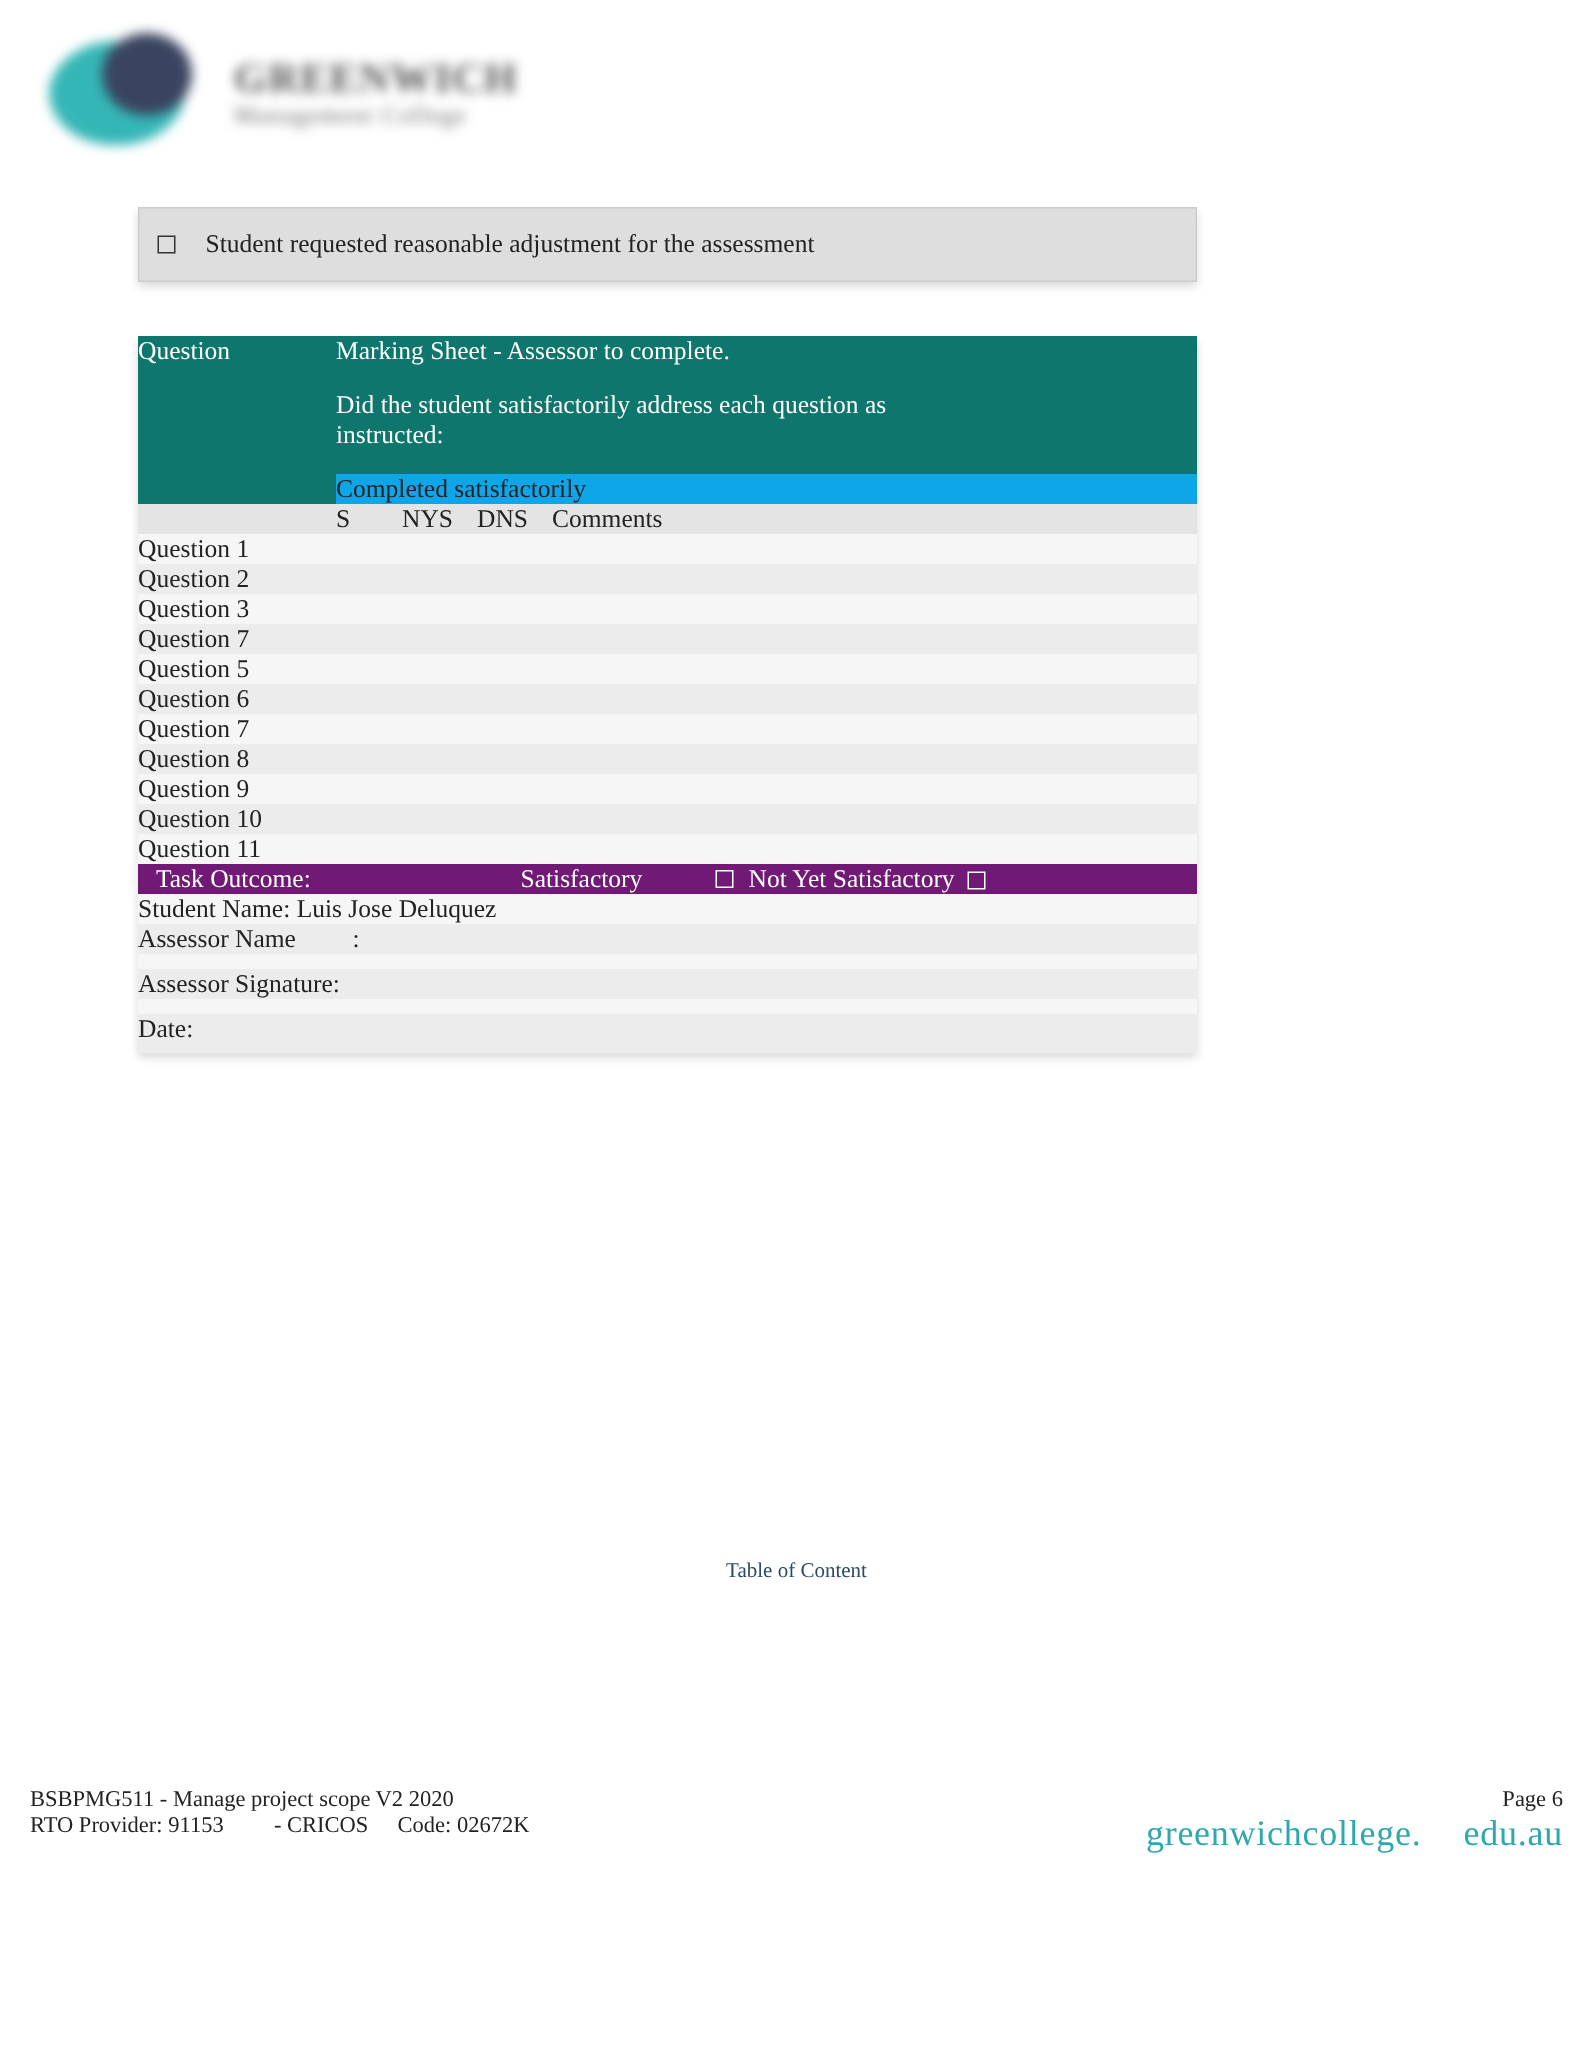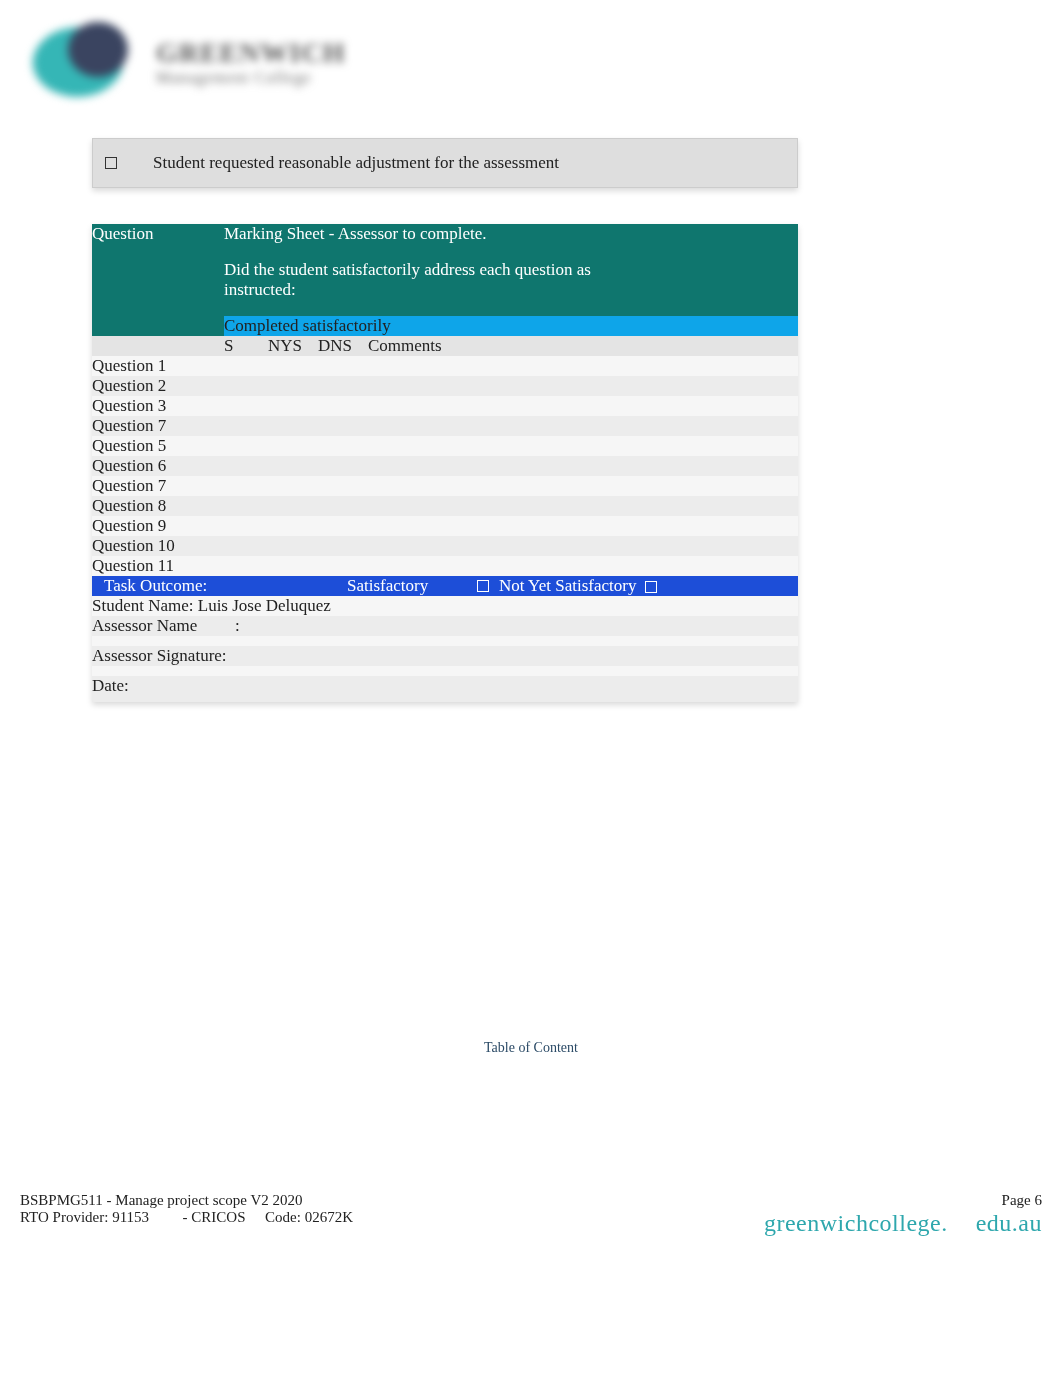--- a/index.html
+++ b/index.html
@@ -68,21 +68,21 @@
     }
     .adj-box {
       background: #dedede;
       padding: 14px 12px 14px 12px;
       border: 1px solid #ccc;
       box-shadow: 0 3px 6px rgba(0,0,0,.15);
     }
     .adj-inner {
       display: flex;
       align-items: center;
-      gap: 36px;
+      gap: 20px;
     }
     .checkbox {
       width: 12px; height: 12px;
       border: 1px solid #333;
       display: inline-block;
       flex: 0 0 auto;
       box-sizing: border-box;
     }
     .table-wrap {
       margin-top: 36px;
@@ -111,21 +111,21 @@
     }
     .body-row:nth-child(odd) td { background: #f6f6f6; }
     .body-row:nth-child(even) td { background: #ececec; }
     .qcell { padding-left: 12px; }
     .col-q  { width: 132px; }
     .col-s  { width: 44px; }
     .col-ny { width: 50px; }
     .col-dn { width: 50px; }
     .col-c  { width: auto; }
     .outcome-row td {
-      background: #1d4ed8;
+      background: #701a75;
       color: #fff;
       padding: 2px 0 22px 0;
       margin-top: 44px;
     }
     .outcome-line {
       display: flex;
       gap: 0;
       align-items: center;
     }
     .outcome-line .label { padding-left: 12px; width: 243px; }

